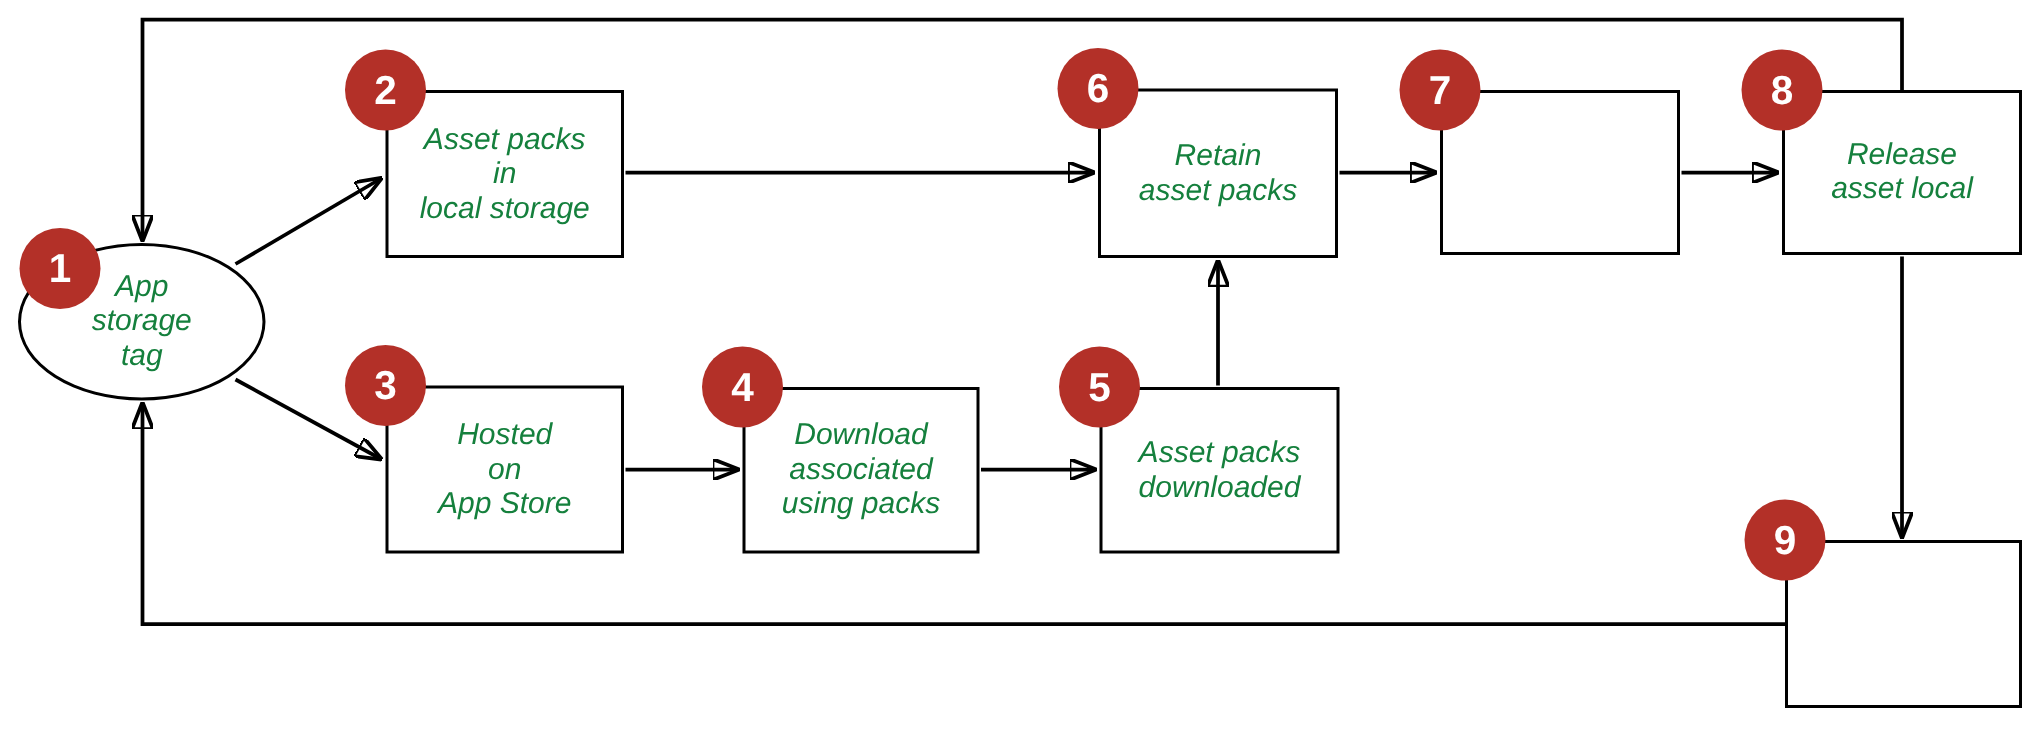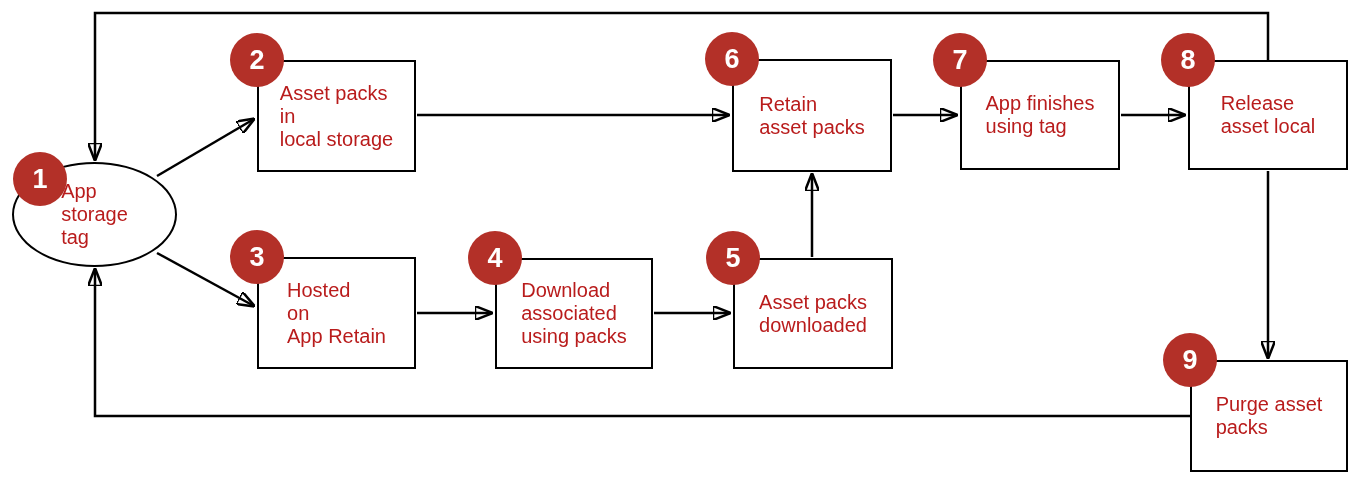--- a/index.html
+++ b/index.html
@@ -34,24 +34,25 @@
     border: 2.5px solid #000000;
     display: flex;
     align-items: center;
     justify-content: center;
   }
   .node.ellipse {
     border-radius: 50%;
   }
   .node .label {
     white-space: pre-line;
-    text-align: left;
+    text-align: center;
     font-size: 20px;
     line-height: 23px;
-    color: #b91c1c;
+    color: #15803d;
+    font-style: italic;
   }
   .badge {
     position: absolute;
     width: 54px;
     height: 54px;
     border-radius: 50%;
     background: #b33028;
     color: #ffffff;
     font-size: 27px;
     font-weight: bold;
@@ -104,21 +105,21 @@
     <span class="badge">2</span>
     <div class="label">Asset packs
 in
 local storage</div>
   </div>
 
   <div class="node rect" style="left:257px; top:257px; width:159px; height:112px;">
     <span class="badge">3</span>
     <div class="label">Hosted
 on
-App Retain</div>
+App Store</div>
   </div>
 
   <div class="node rect" style="left:495px; top:258px; width:158px; height:111px;">
     <span class="badge">4</span>
     <div class="label">Download
 associated
 using packs</div>
   </div>
 
   <div class="node rect" style="left:733px; top:258px; width:160px; height:111px;">
@@ -128,29 +129,25 @@
   </div>
 
   <div class="node rect" style="left:732px; top:59px; width:160px; height:113px;">
     <span class="badge">6</span>
     <div class="label">Retain
 asset packs</div>
   </div>
 
   <div class="node rect" style="left:960px; top:60px; width:160px; height:110px;">
     <span class="badge">7</span>
-    <div class="label">App finishes
-using tag</div>
   </div>
 
   <div class="node rect" style="left:1188px; top:60px; width:160px; height:110px;">
     <span class="badge">8</span>
     <div class="label">Release
 asset local</div>
   </div>
 
   <div class="node rect" style="left:1190px; top:360px; width:158px; height:112px;">
     <span class="badge">9</span>
-    <div class="label">Purge asset
-packs</div>
   </div>
 
 </div>
 
 </body></html>

